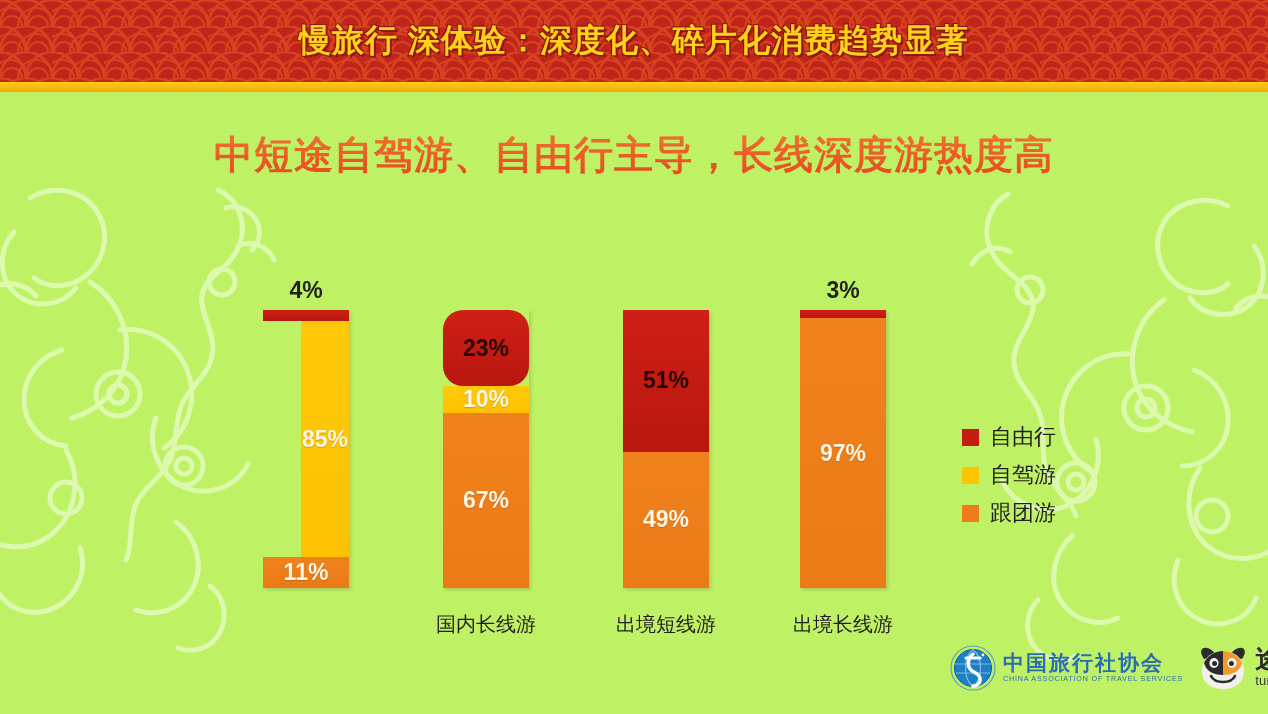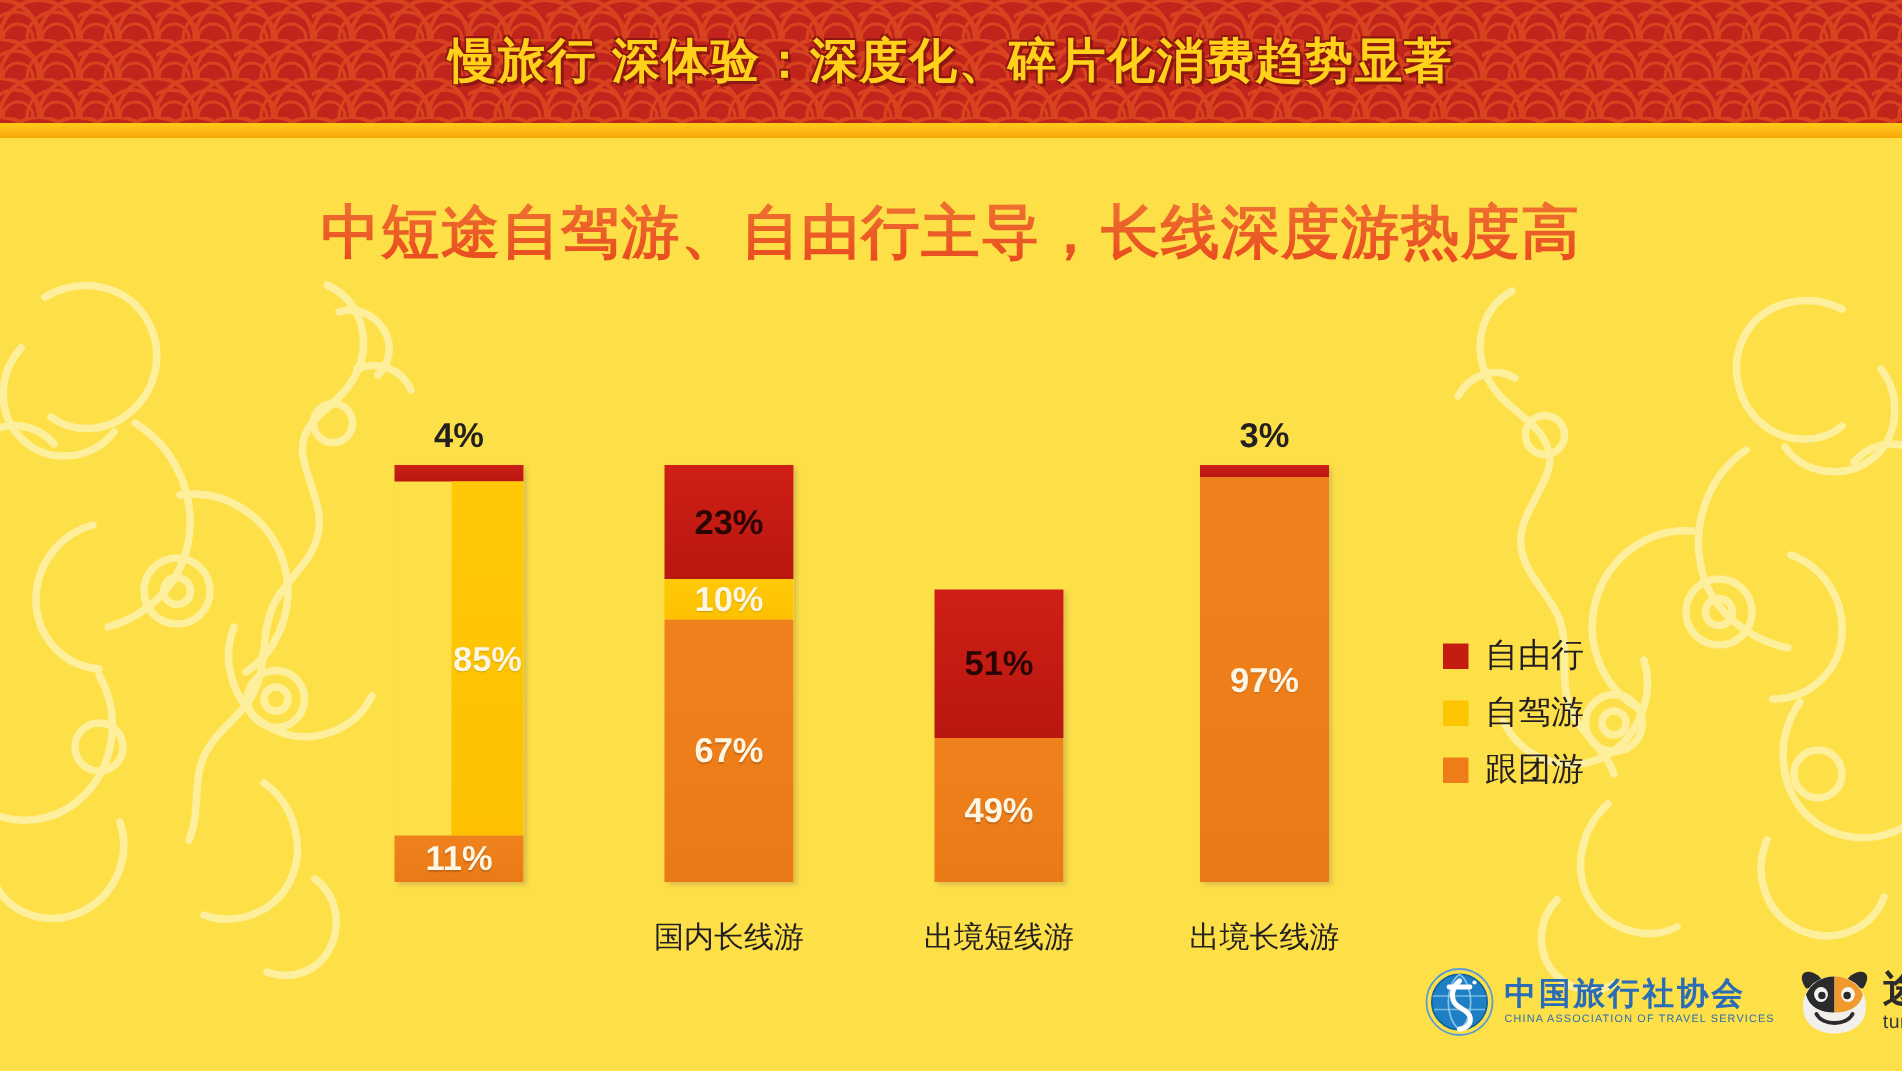--- a/index.html
+++ b/index.html
@@ -1,21 +1,21 @@
 <!DOCTYPE html>
 <html><head>
 <meta charset="utf-8">
 <style>
   html,body{margin:0;padding:0;}
   body{
     width:1268px;height:714px;overflow:hidden;
     font-family:"Liberation Sans","DejaVu Sans",sans-serif;
     background:#f0eaea;
   }
-  #stage{position:relative;width:1268px;height:714px;overflow:hidden;background:#fde047;}
+  #stage{position:relative;width:1268px;height:714px;overflow:hidden;background:#bef264;}
 
   
   .header{
     position:absolute;left:0;top:0;width:1268px;height:82px;
     background:#c0241b;overflow:hidden;
   }
   .scales{position:absolute;inset:0;opacity:1;}
   .header-gold{
     position:absolute;left:0;top:82px;width:1268px;height:10px;
     background:linear-gradient(180deg,#ffcd17 0%,#fdb814 55%,#f5a807 100%);
@@ -182,32 +182,32 @@
         <div class="seg red" style="height: 11.12px;"></div>
         <div class="seg yellow" style="height: 236.3px; margin-left: 38px;">
           <span class="lbl">85%</span>
         </div>
         <div class="seg orange" style="height: 30.58px;">
           <span class="lbl">11%</span>
         </div>
       </div>
       <div class="outside-label" style="left: 263px; bottom: 410px;">4%</div>
       <div class="bar" style="left: 443px; height: 278px;">
-        <div class="seg red" style="height: 81px;">
+        <div class="seg red" style="height: 81px; border-radius: 20px;">
           <span class="lbl">23%</span>
         </div>
         <div class="seg yellow" style="height: 27.8px;">
           <span class="lbl">10%</span>
         </div>
         <div class="seg orange" style="height: 186.26px;">
           <span class="lbl">67%</span>
         </div>
       </div>
       <div class="xlabel" style="left: 406px;">国内长线游</div>
-      <div class="bar" style="left: 623px; height: 195px;">
+      <div class="bar" style="left: 623px; height: 278px;">
         <div class="seg red" style="height: 141.78px;">
           <span class="lbl">51%</span>
         </div>
         <div class="seg orange" style="height: 136.22px;">
           <span class="lbl">49%</span>
         </div>
       </div>
       <div class="xlabel" style="left: 586px;">出境短线游</div>
       <div class="bar" style="left: 800px; height: 278px;">
         <div class="seg red" style="height: 8.34px;"></div>

